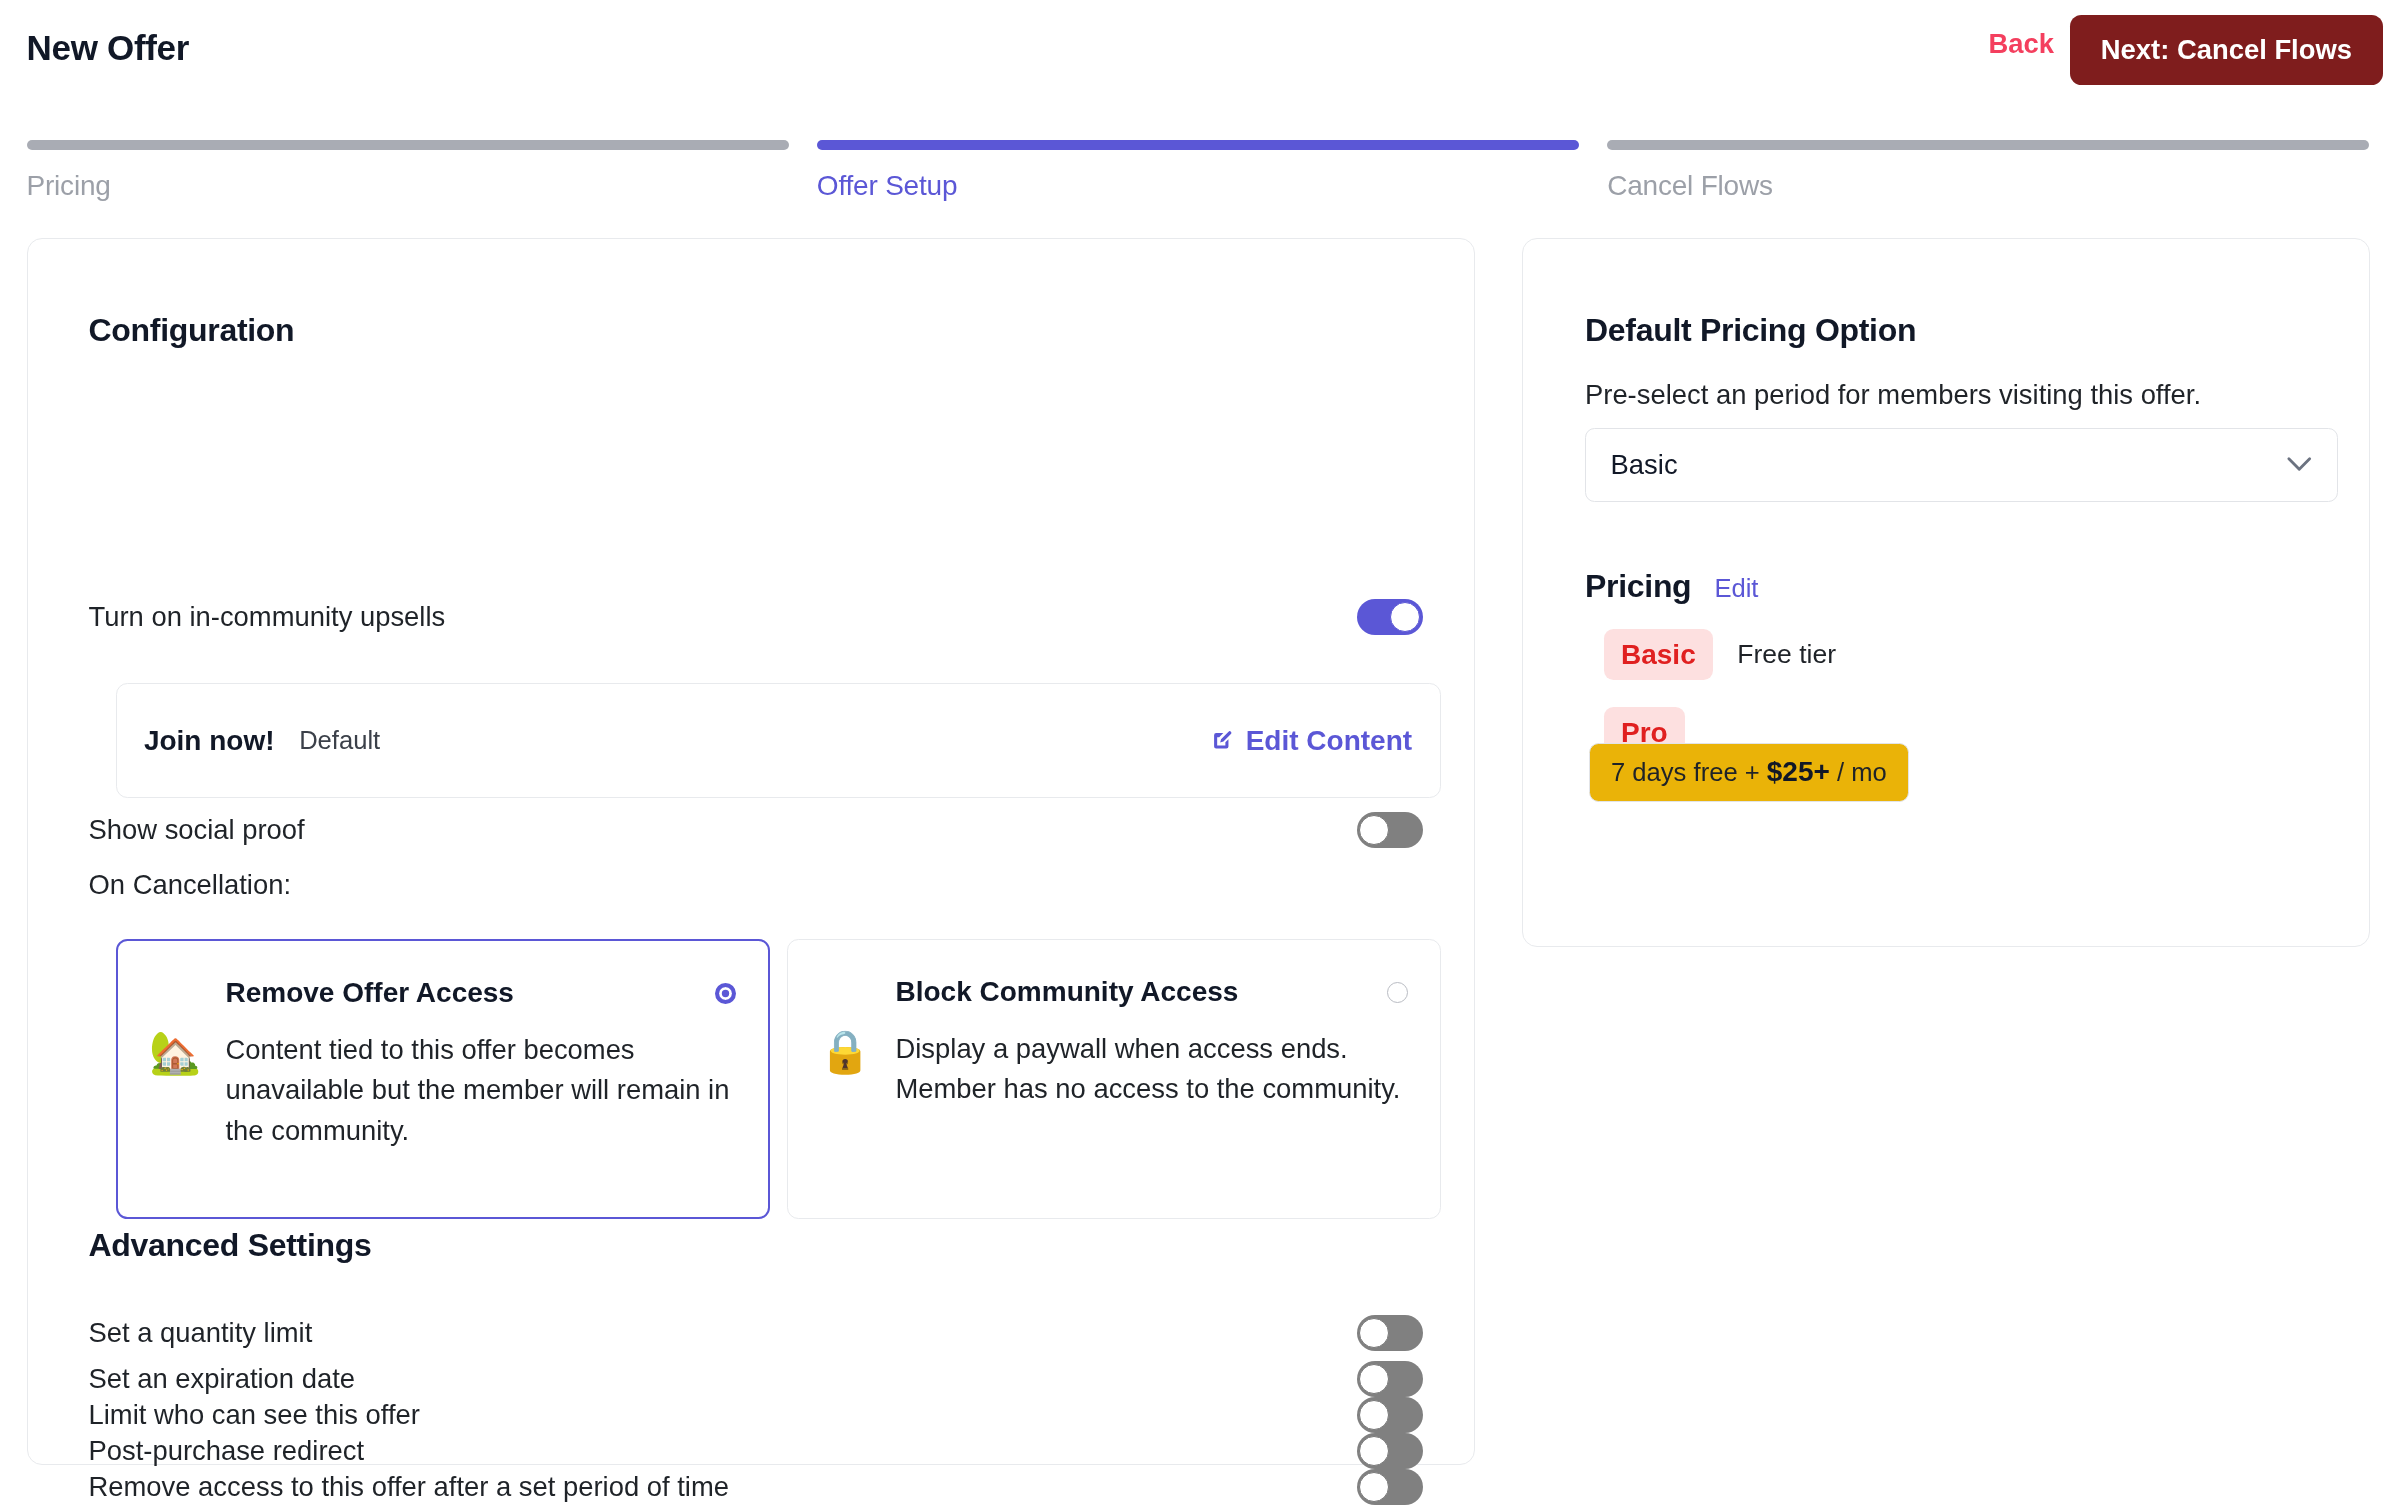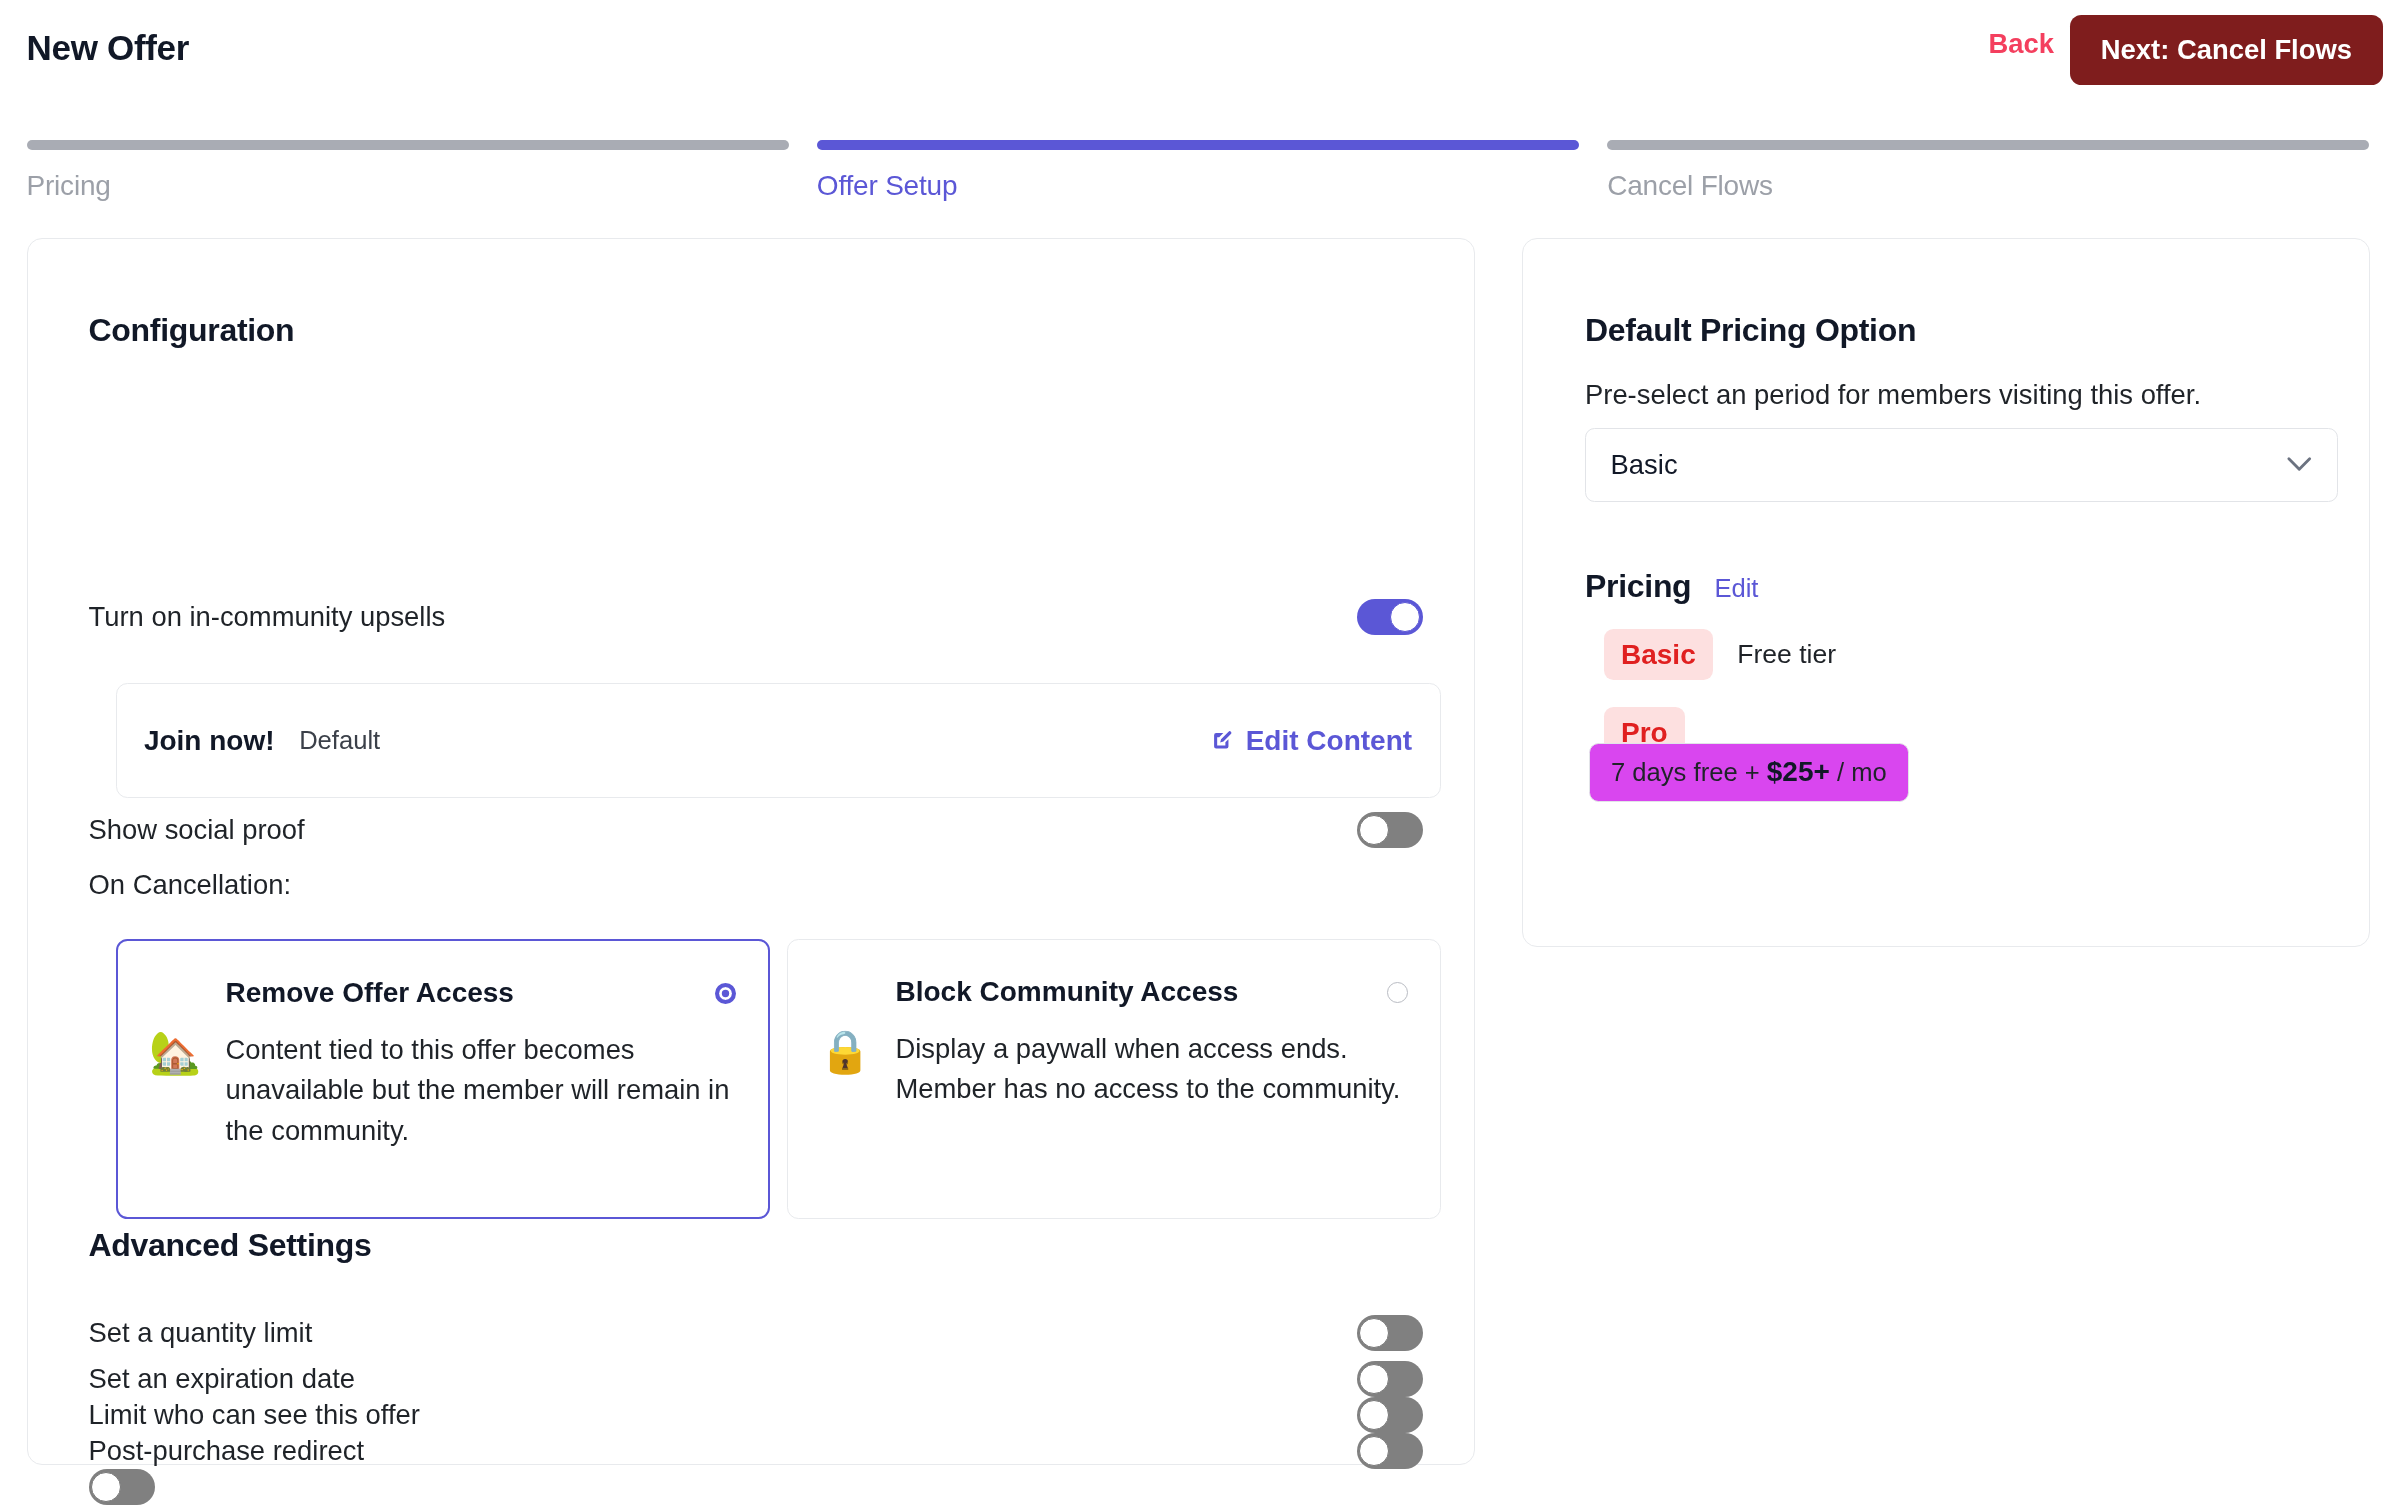--- a/index.html
+++ b/index.html
@@ -156,21 +156,21 @@
   .tier-badge {
     display: inline-flex; align-items: center; justify-content: center;
     background: #fde0e0; color: #e02020;
     font-size: 28px; font-weight: bold;
     border-radius: 9.5px; padding: 9.5px 17px;
   }
   .tier-note { font-size: 26.5px; color: #1f2328; }
   .price-chip {
     border: 1.9px solid #e2e4e8; border-radius: 9.5px;
     padding: 12.3px 21px; font-size: 25.6px; color: #1f2328;
-    display: inline-block; background: #d946ef;
+    display: inline-block; background: #eab308;
   }
   .price-chip b { font-size: 28px; color: #111827; }
 </style>
 </head>
 <body>
 
 <div class="page">
 
   <div class="header">
     <div class="page-title">New Offer</div>
@@ -270,20 +270,21 @@
           <span class="knob"></span>
         </span>
     </div>
     <div class="adv-row" style="top:1194px;">
       <span class="row-label">Post-purchase redirect</span>
       <span class="toggle off">
           <span class="knob"></span>
         </span>
     </div>
     <div class="adv-row" style="top:1230px;">
+      <span class="row-label">Remove access to this offer after a set period of time</span>
       <span class="toggle off">
           <span class="knob"></span>
         </span>
     </div>
   </div>
 
   <div class="right-card">
     <div class="r-pad section-title" style="top:73px;">Default Pricing Option</div>
     <div class="r-pad r-sub" style="top:140px;">Pre-select an period for members visiting this offer.</div>
 

